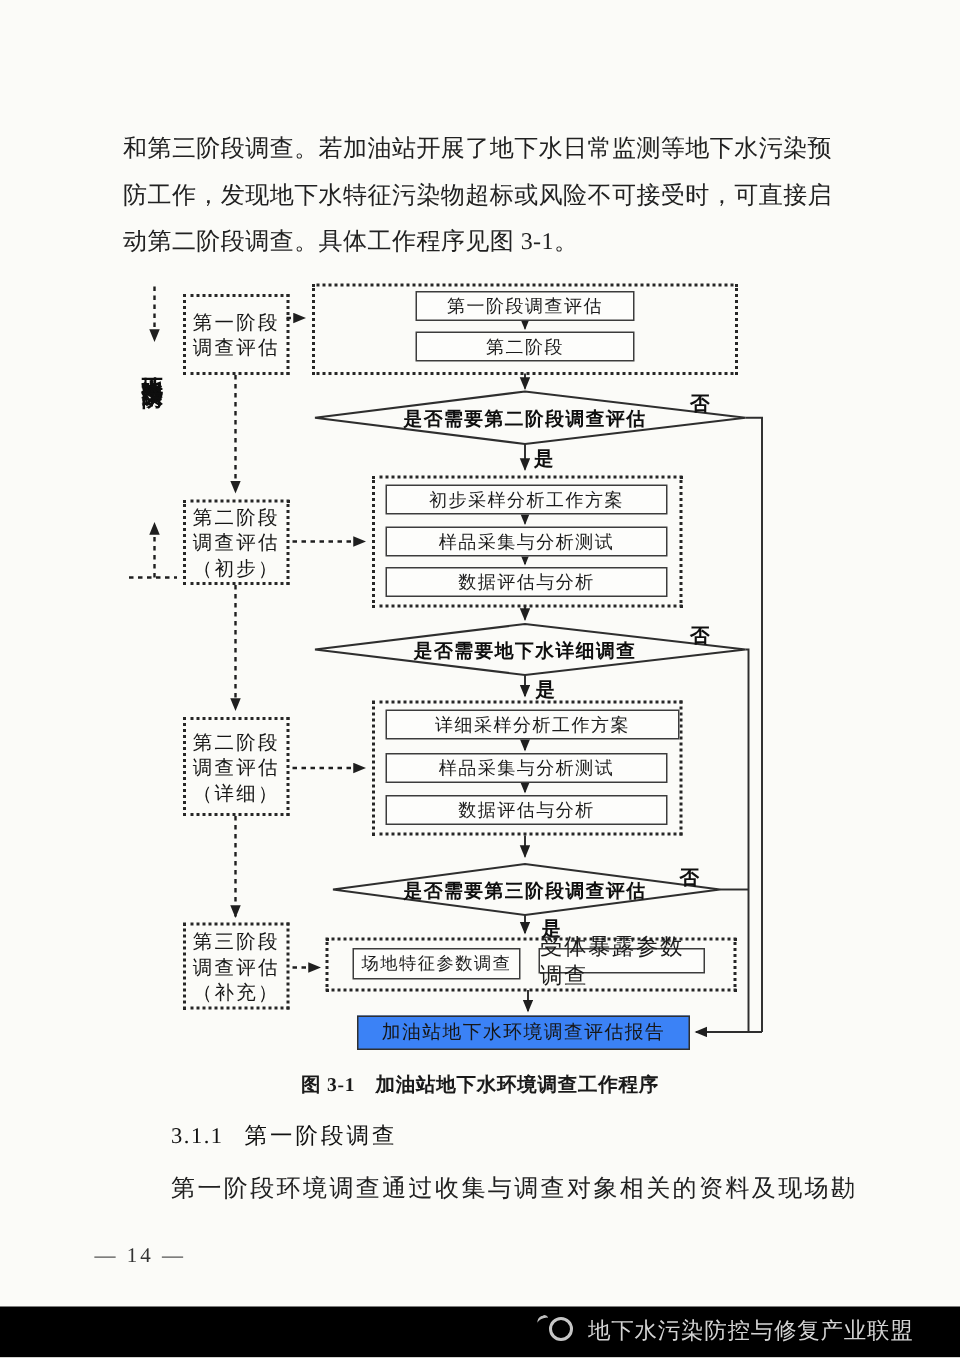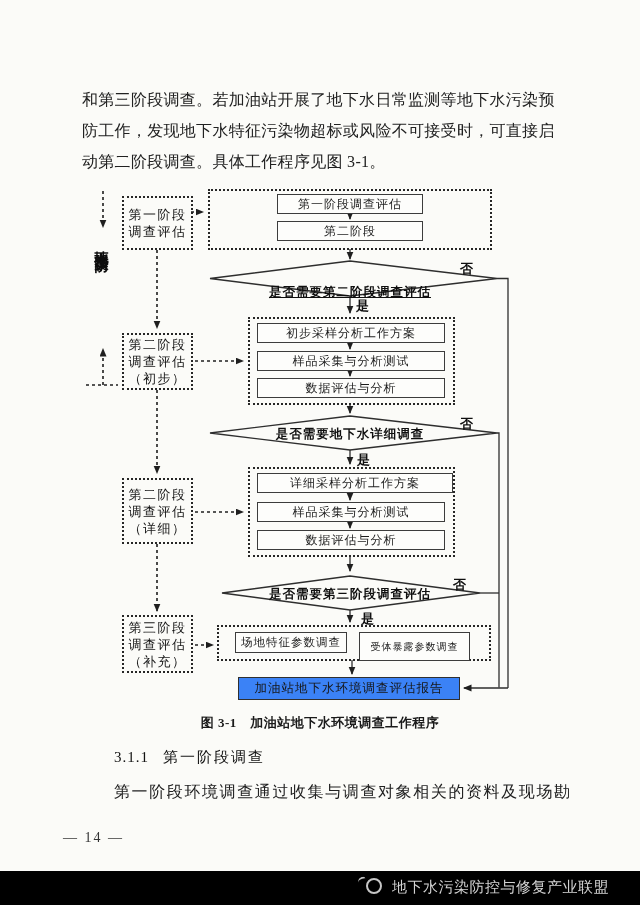--- a/index.html
+++ b/index.html
@@ -119,21 +119,21 @@
   <div class="abs dotted stage" style="left:122px;top:615px;width:71px;height:58px;">
     <div>第三阶段</div>
     <div>调查评估</div>
     <div>（补充）</div>
   </div>
 
   <div class="abs dotted" style="left:208px;top:189px;width:284px;height:61px;"></div>
   <div class="abs step" style="left:277px;top:194px;width:146px;height:20px;">第一阶段调查评估</div>
   <div class="abs step" style="left:277px;top:221px;width:146px;height:20px;">第二阶段</div>
 
-  <div class="abs decision" style="left:250px;top:284px;width:200px;text-decoration:underline;">是否需要第二阶段调查评估</div>
+  <div class="abs decision" style="left:250px;top:271px;width:200px;">是否需要第二阶段调查评估</div>
   <div class="abs yn" style="left:460px;top:260px;">否</div>
   <div class="abs yn" style="left:356px;top:297px;">是</div>
 
   <div class="abs dotted" style="left:248px;top:317px;width:207px;height:88px;"></div>
   <div class="abs step" style="left:257px;top:323px;width:188px;height:20px;">初步采样分析工作方案</div>
   <div class="abs step" style="left:257px;top:351px;width:188px;height:20px;">样品采集与分析测试</div>
   <div class="abs step" style="left:257px;top:378px;width:188px;height:20px;">数据评估与分析</div>
 
   <div class="abs decision" style="left:250px;top:426px;width:200px;">是否需要地下水详细调查</div>
   <div class="abs yn" style="left:460px;top:415px;">否</div>
@@ -143,21 +143,21 @@
   <div class="abs step" style="left:257px;top:473px;width:196px;height:20px;">详细采样分析工作方案</div>
   <div class="abs step" style="left:257px;top:502px;width:188px;height:20px;">样品采集与分析测试</div>
   <div class="abs step" style="left:257px;top:530px;width:188px;height:20px;">数据评估与分析</div>
 
   <div class="abs decision" style="left:250px;top:586px;width:200px;">是否需要第三阶段调查评估</div>
   <div class="abs yn" style="left:453px;top:576px;">否</div>
   <div class="abs yn" style="left:361px;top:610px;">是</div>
 
   <div class="abs dotted" style="left:217px;top:625px;width:274px;height:36px;"></div>
   <div class="abs step" style="left:235px;top:632px;width:112px;height:21px;font-size:11.5px;">场地特征参数调查</div>
-  <div class="abs step" style="left:359px;top:632px;width:111px;height:29px;font-size:10px;font-family:Liberation Serif, serif;">受体暴露参数调查</div>
+  <div class="abs step" style="left:359px;top:632px;width:111px;height:17px;font-size:15px;font-family:Liberation Serif, serif;">受体暴露参数调查</div>
 
   <div class="abs report" style="left:238px;top:677px;width:222px;height:23px;">加油站地下水环境调查评估报告</div>
 
   <div class="abs caption">图 3-1　加油站地下水环境调查工作程序</div>
 
   <div class="abs heading">
     <span class="num">3.1.1</span><span class="ttl">第一阶段调查</span>
   </div>
 
   <div class="abs bodyline">第一阶段环境调查通过收集与调查对象相关的资料及现场勘</div>

